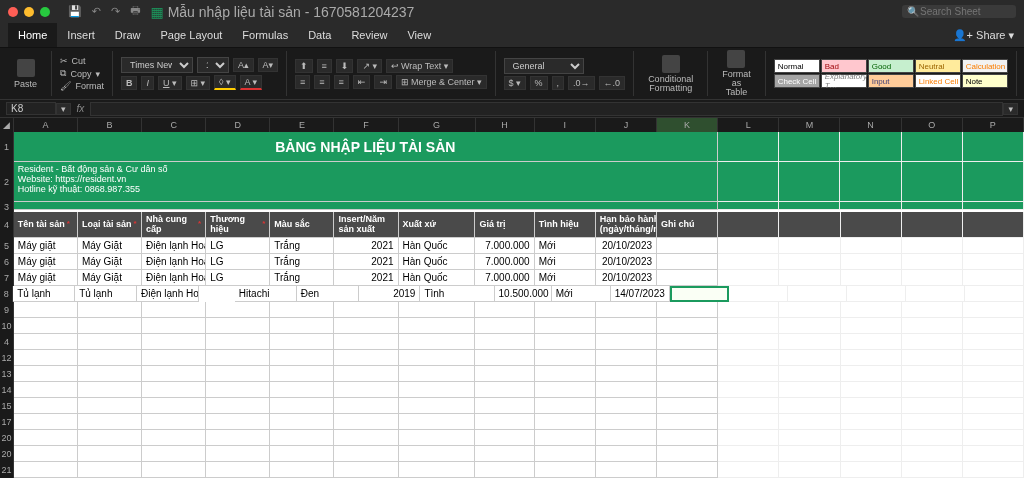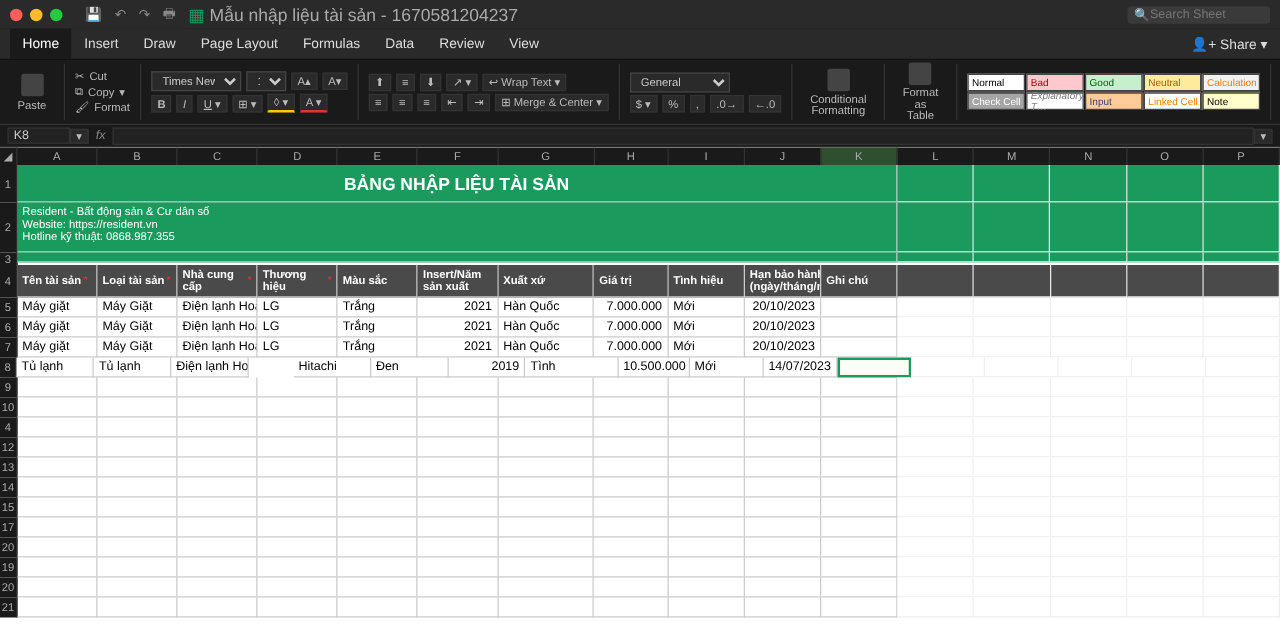--- a/index.html
+++ b/index.html
@@ -506,39 +506,20 @@
         <div class="cell " style="width: 62px;"></div>
         <div class="cell " style="width: 62px;"></div>
         <div class="cell " style="width: 62px;"></div>
         <div class="cell ghost" style="width: 62px;"></div>
         <div class="cell ghost" style="width: 62px;"></div>
         <div class="cell ghost" style="width: 62px;"></div>
         <div class="cell ghost" style="width: 62px;"></div>
         <div class="cell ghost" style="width: 62px;"></div>
       </div>
       <div class="row ">
-        <div class="row-h">19</div>
-        <div class="cell " style="width: 65px;"></div>
-        <div class="cell " style="width: 65px;"></div>
-        <div class="cell " style="width: 65px;"></div>
-        <div class="cell " style="width: 65px;"></div>
-        <div class="cell " style="width: 65px;"></div>
-        <div class="cell " style="width: 65px;"></div>
-        <div class="cell " style="width: 78px;"></div>
-        <div class="cell " style="width: 60px;"></div>
-        <div class="cell " style="width: 62px;"></div>
-        <div class="cell " style="width: 62px;"></div>
-        <div class="cell " style="width: 62px;"></div>
-        <div class="cell ghost" style="width: 62px;"></div>
-        <div class="cell ghost" style="width: 62px;"></div>
-        <div class="cell ghost" style="width: 62px;"></div>
-        <div class="cell ghost" style="width: 62px;"></div>
-        <div class="cell ghost" style="width: 62px;"></div>
-      </div>
-      <div class="row ">
         <div class="row-h">20</div>
         <div class="cell " style="width: 65px;"></div>
         <div class="cell " style="width: 65px;"></div>
         <div class="cell " style="width: 65px;"></div>
         <div class="cell " style="width: 65px;"></div>
         <div class="cell " style="width: 65px;"></div>
         <div class="cell " style="width: 65px;"></div>
         <div class="cell " style="width: 78px;"></div>
         <div class="cell " style="width: 60px;"></div>
         <div class="cell " style="width: 62px;"></div>

